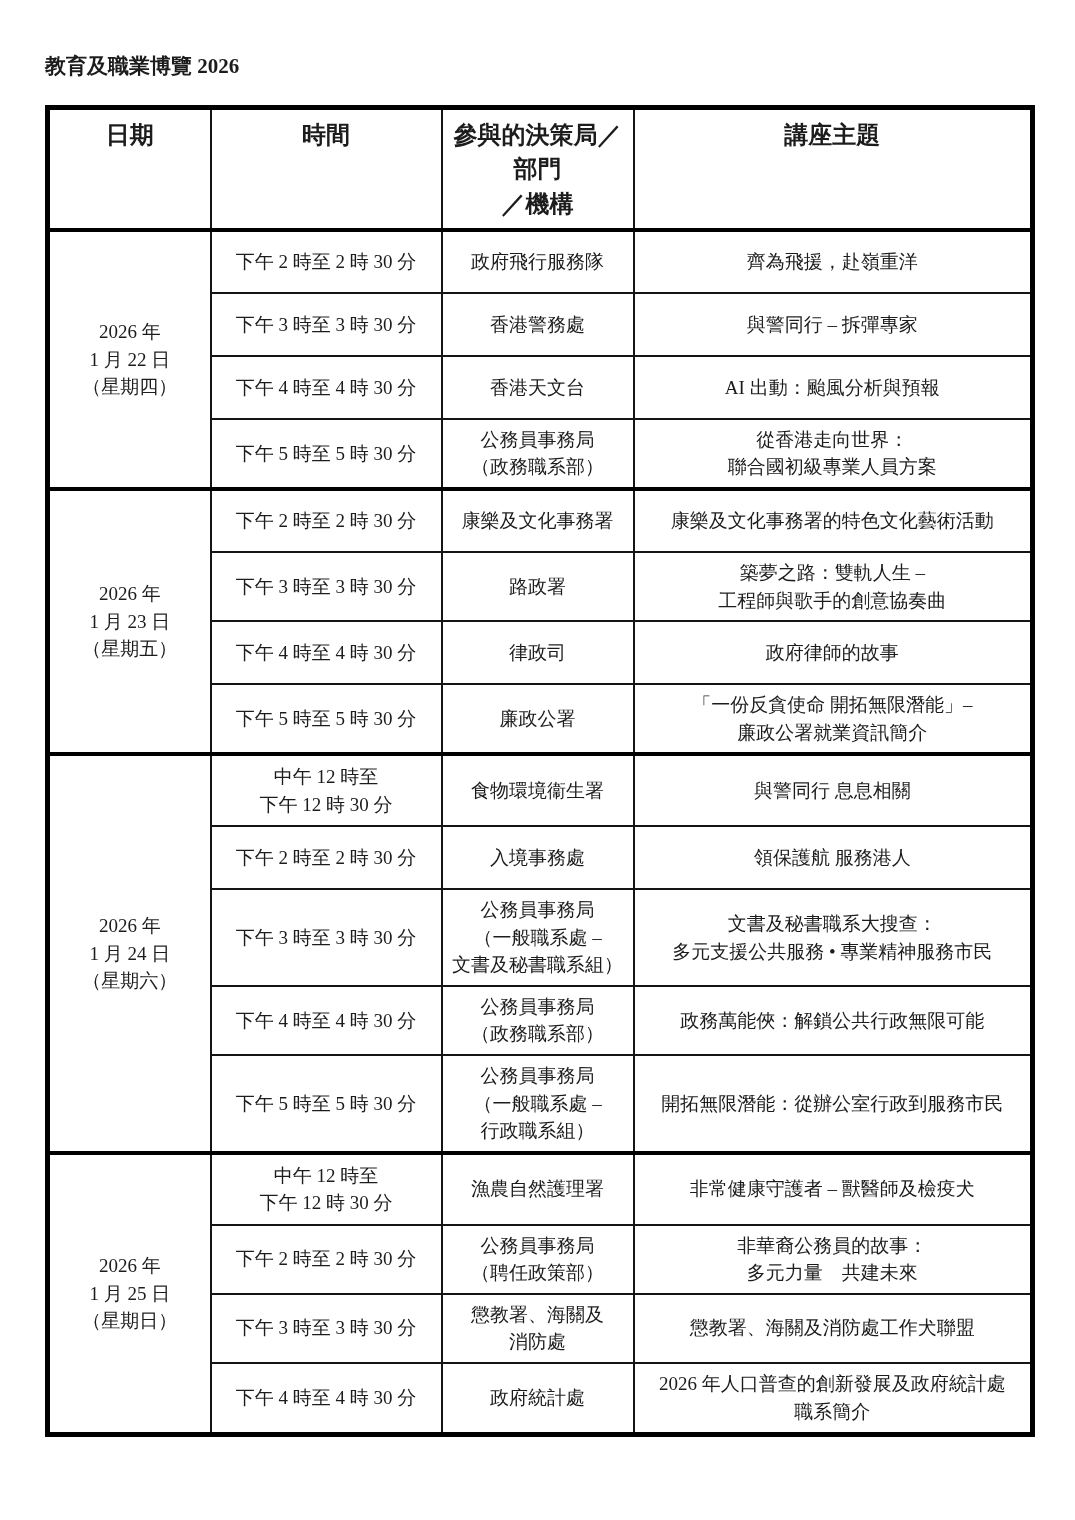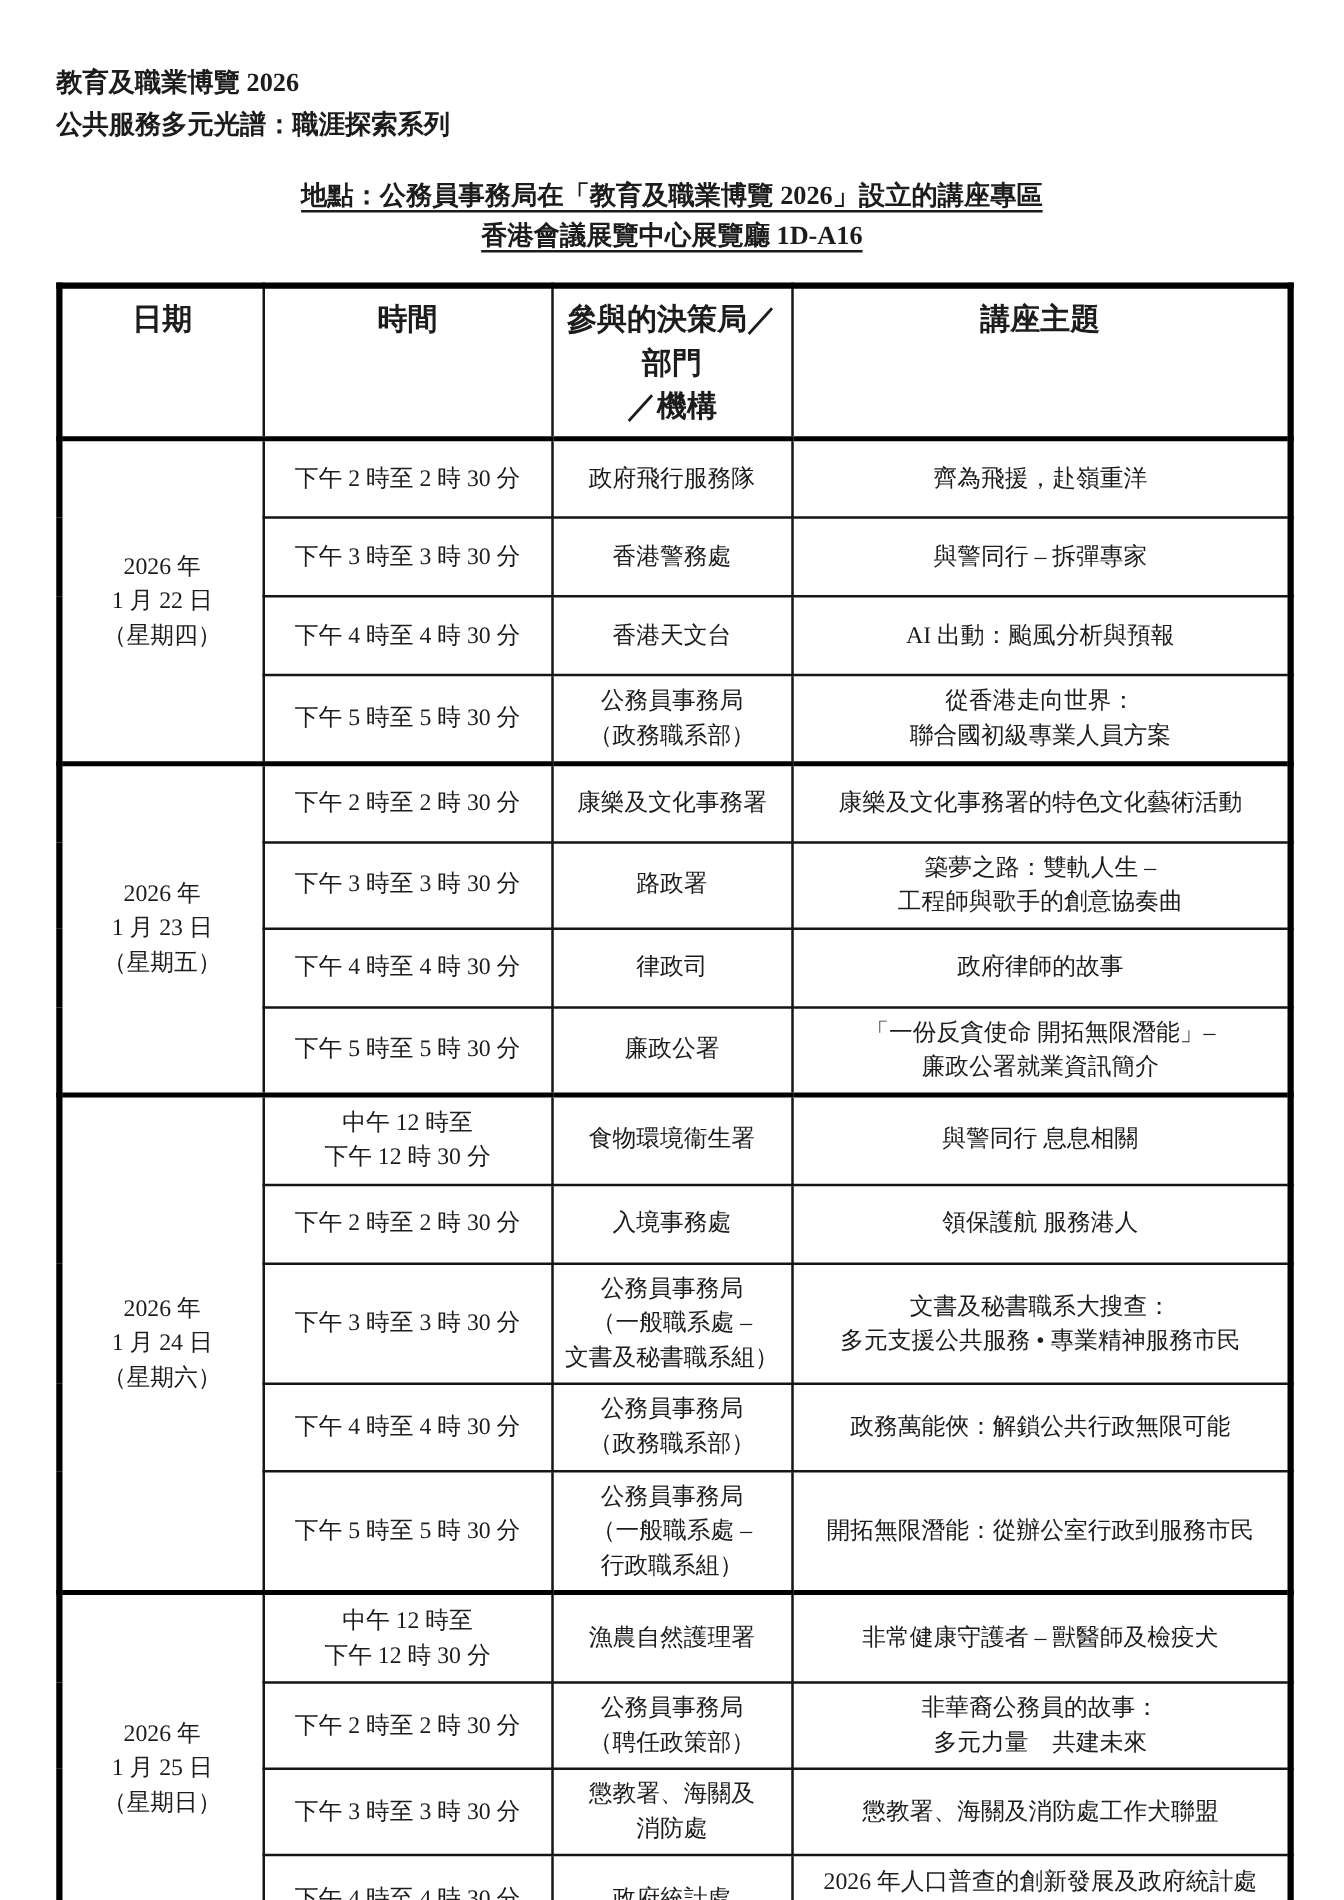--- a/index.html
+++ b/index.html
@@ -76,27 +76,22 @@
   tr.r { height: 63px; }
   tr.r-tall { height: 72px; }
 </style>
 </head>
 <body>
 
 <div class="doc">
 
   <div class="title-block">
     <div>教育及職業博覽 2026</div>
-    <div>公共服務多元光譜：職涯探索系列</div>
   </div>
 
-  <div class="location-block">
-    <div class="uline">地點：公務員事務局在「教育及職業博覽 2026」設立的講座專區</div>
-    <div class="uline">香港會議展覽中心展覽廳 1D-A16</div>
-  </div>
 
   <table class="schedule">
     <colgroup>
       <col style="width:163px">
       <col style="width:231px">
       <col style="width:192px">
       <col style="width:399px">
     </colgroup>
     <thead>
       <tr>

